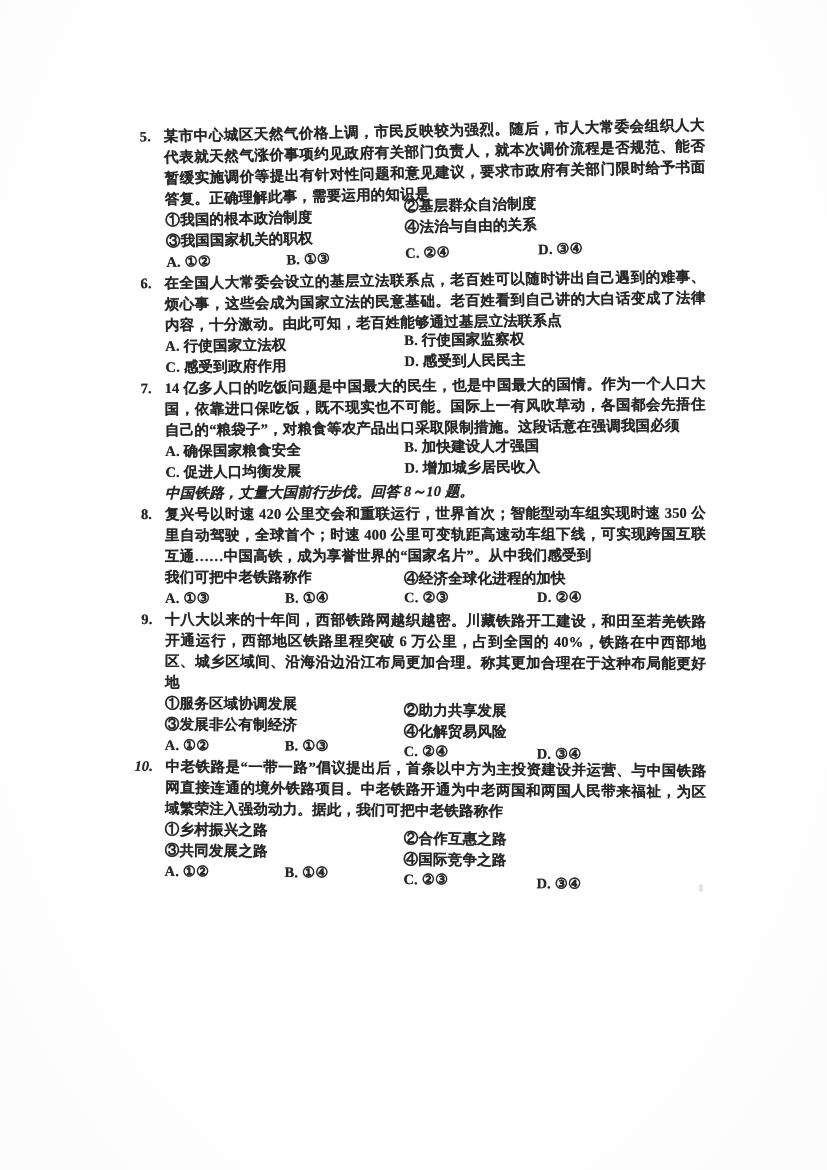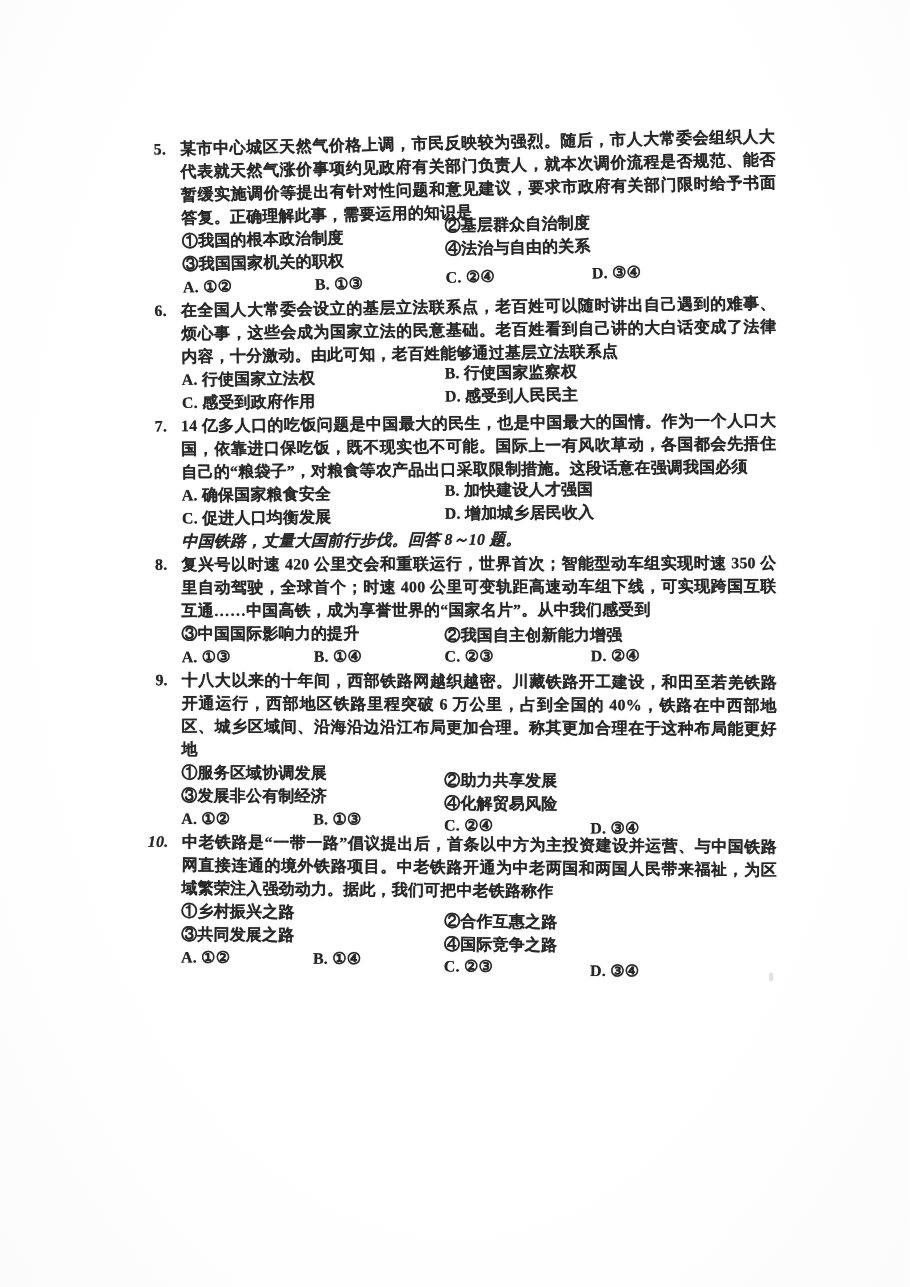--- a/index.html
+++ b/index.html
@@ -115,22 +115,22 @@
         <span class="opt">D. 增加城乡居民收入</span>
       </div>
     </section>
 
     <p class="lead">中国铁路，丈量大国前行步伐。回答 8～10 题。</p>
 
     <section class="q q8">
       <span class="qnum">8.</span>
       <p class="stem">复兴号以时速 420 公里交会和重联运行，世界首次；智能型动车组实现时速 350 公里自动驾驶，全球首个；时速 400 公里可变轨距高速动车组下线，可实现跨国互联互通……中国高铁，成为享誉世界的“国家名片”。从中我们感受到</p>
       <div class="items">
-        <span class="item">③中国国际影响力的提升</span>
-        <span class="item">②我国自主创新能力增强</span>
+        <span class="item">我们可把中老铁路称作</span>
+        <span class="item">④经济全球化进程的加快</span>
       </div>
       <div class="optrow">
         <span class="opt">A. ①③</span>
         <span class="opt">B. ①④</span>
         <span class="opt">C. ②③</span>
         <span class="opt">D. ②④</span>
       </div>
     </section>
 
     <section class="q q9">

